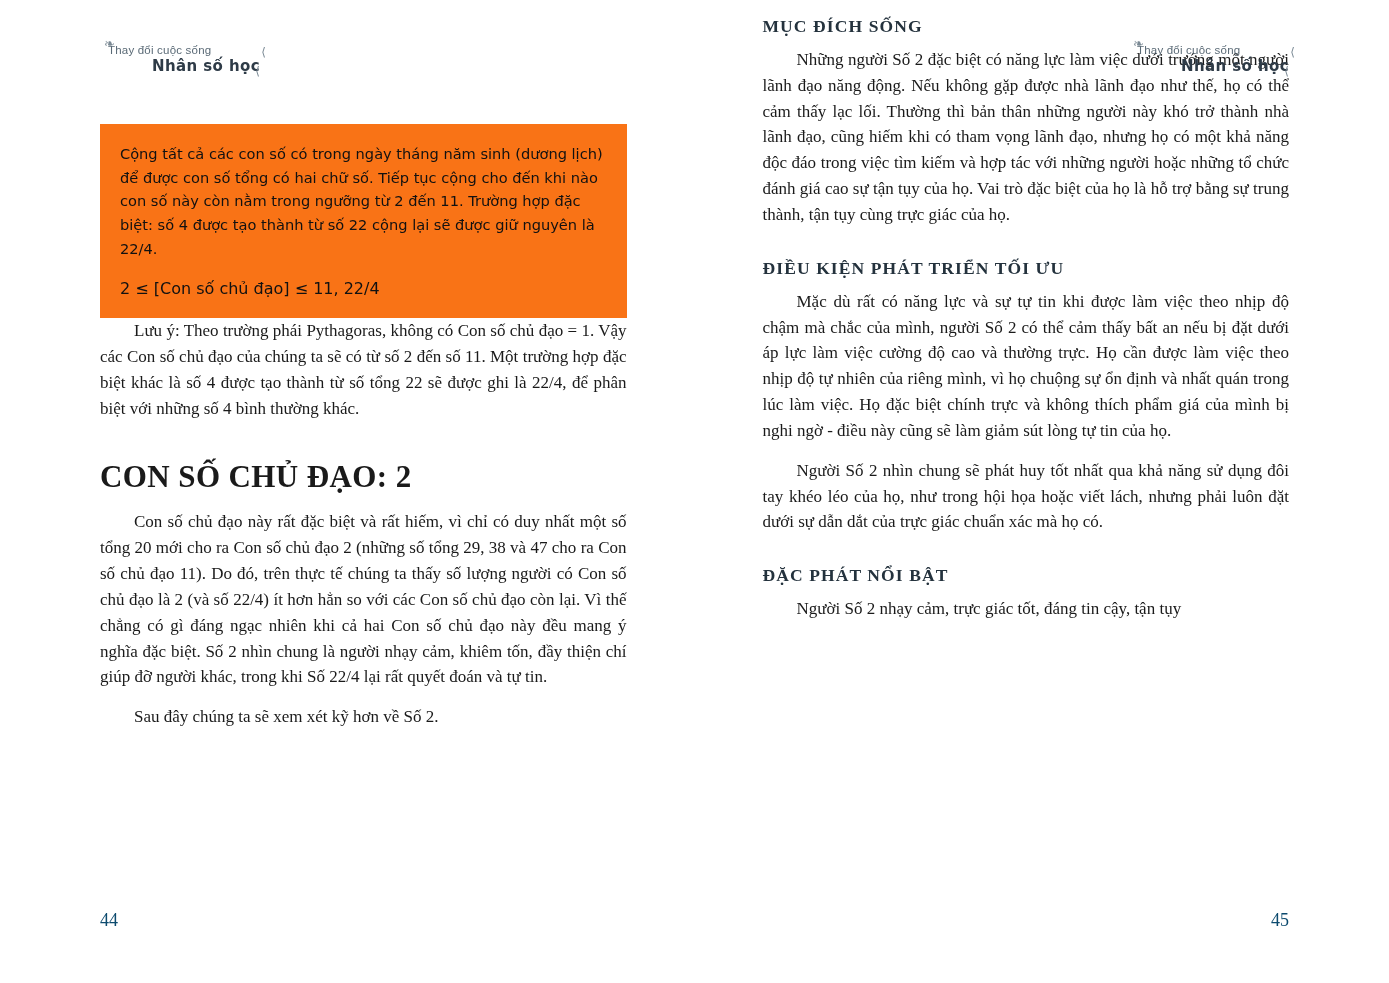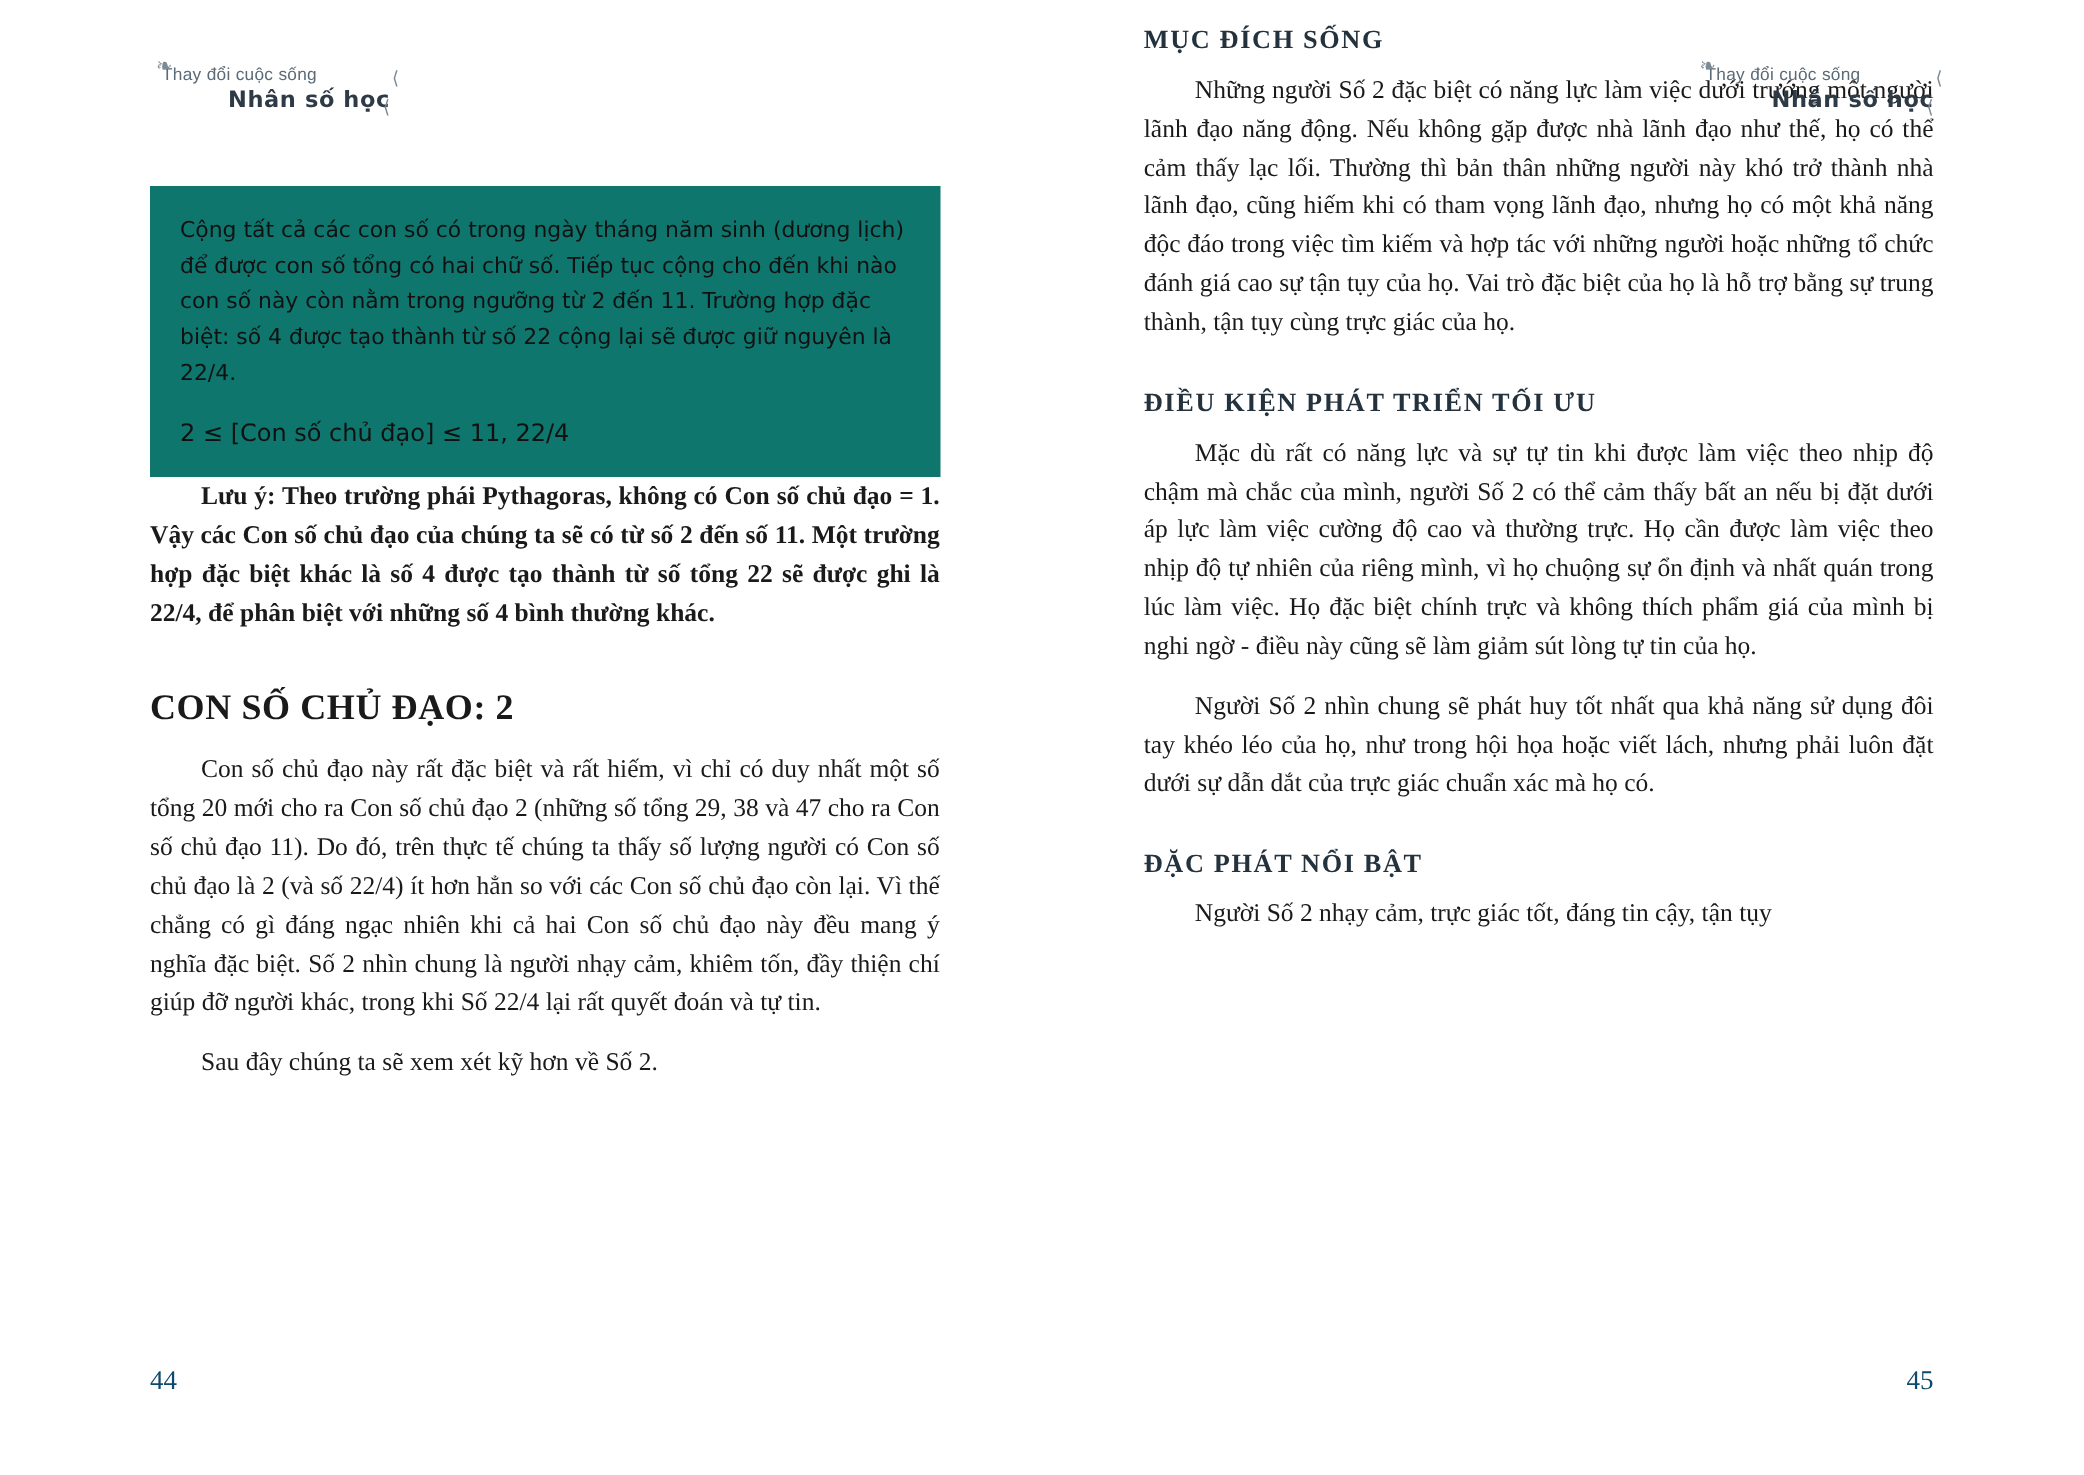--- a/index.html
+++ b/index.html
@@ -70,21 +70,21 @@
   .runhead .deco-right {
     position: absolute;
     font-size: 12px;
     color: #7b8a95;
   }
   .runhead .deco-l1 { top: 1px;  right: -6px; }
   .runhead .deco-l2 { top: 20px; right: 0px; }
 
   
   .callout {
-    background: #0f766e;
+    background: #f97316;
     margin-top: 124px;
     padding: 18px 20px 14px 20px;
     font-family: "DejaVu Sans", sans-serif;
     font-size: 14.6px;
     line-height: 1.62;
     color: #111;
   }
   .callout p { margin: 0; }
   .callout .formula {
     margin: 16px 0 2px 0;
@@ -93,24 +93,24 @@
 
   
   p.body {
     margin: 0 0 0 0;
     text-align: justify;
     font-size: 17px;
     line-height: 1.52;
     text-indent: 34px;
   }
   p.body + p.body { margin-top: 14px; }
-  .after-callout { margin-top: 22px; font-weight: bold; }
+  .after-callout { margin-top: 22px; }
 
   h2.section {
-    font-size: 24px;
+    font-size: 31px;
     font-weight: bold;
     letter-spacing: .4px;
     margin: 38px 0 14px 0;
     text-indent: 0;
   }
 
   h3.subhead {
     font-family: "Liberation Serif", serif;
     font-size: 17.5px;
     font-weight: bold;

